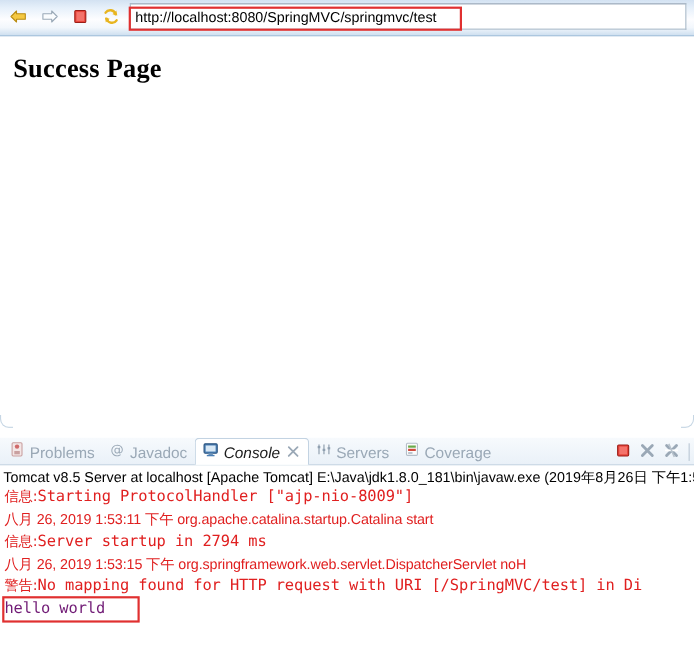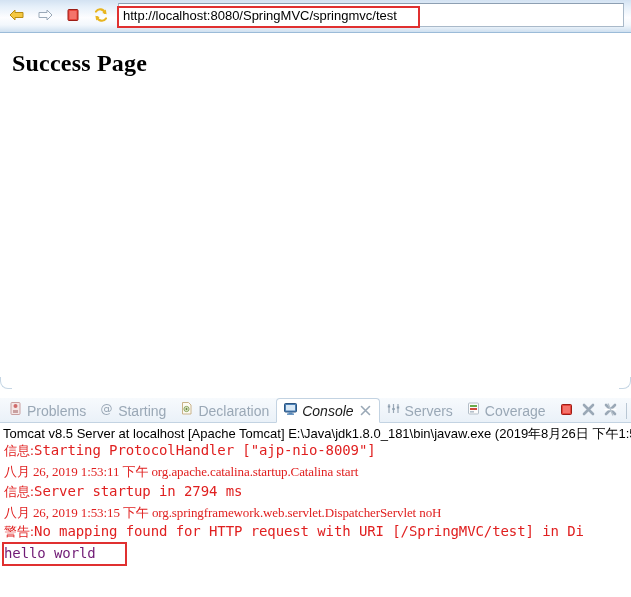--- a/index.html
+++ b/index.html
@@ -253,21 +253,21 @@
   .console-line {
     position: absolute;
     left: 4px;
     white-space: nowrap;
     font-family: "DejaVu Sans Mono", monospace;
     font-size: 14px;
     color: #e02020;
     letter-spacing: -0.1px;
   }
   .console-line.ts {
-    font-family: Liberation Serif, serif;
+    font-family: Liberation Sans, sans-serif;
     font-size: 13px;
   }
   .console-line .mono-part {
     font-family: "DejaVu Sans Mono", monospace;
     font-size: 14px;
   }
   .console-line .cjk-prefix {
     font-family: "DejaVu Sans", sans-serif;
     font-size: 13px;
   }
@@ -371,33 +371,23 @@
         </span>
         <span class="tab-label">Problems</span>
       </div>
 
       <div class="view-tab">
         <span>
           <svg width="15" height="15" viewBox="0 0 15 15">
             <text x="7.5" y="11.5" font-family="DejaVu Sans, sans-serif" font-size="12" fill="#9aa8b6" text-anchor="middle">@</text>
           </svg>
         </span>
-        <span class="tab-label">Starting</span>
+        <span class="tab-label">Javadoc</span>
       </div>
 
-      <div class="view-tab">
-        <span>
-          <svg width="15" height="15" viewBox="0 0 15 15">
-            <path d="M3.5 1.5 h6 l2.5 2.5 v9 h-8.5 z" fill="#fdfbf3" stroke="#c9b38a" stroke-width="1"></path>
-            <circle cx="7.5" cy="8" r="2.6" fill="#e8f0d8" stroke="#8aa35c" stroke-width="1"></circle>
-            <path d="M6.3 8 h2.4 M7.5 6.8 v2.4" stroke="#6d8844" stroke-width="1"></path>
-          </svg>
-        </span>
-        <span class="tab-label">Declaration</span>
-      </div>
 
       <div class="view-tab active">
         <span>
           <svg width="15" height="15" viewBox="0 0 15 15">
             <rect x="1.5" y="2.5" width="12" height="8.5" rx="1" fill="#4a7fb5" stroke="#2c5580" stroke-width="1"></rect>
             <rect x="3" y="4" width="9" height="5.5" fill="#d8e8f5"></rect>
             <rect x="5.5" y="11" width="4" height="2" fill="#6d94bb"></rect>
             <rect x="4" y="12.5" width="7" height="1.3" fill="#4a7fb5"></rect>
           </svg>
         </span>

